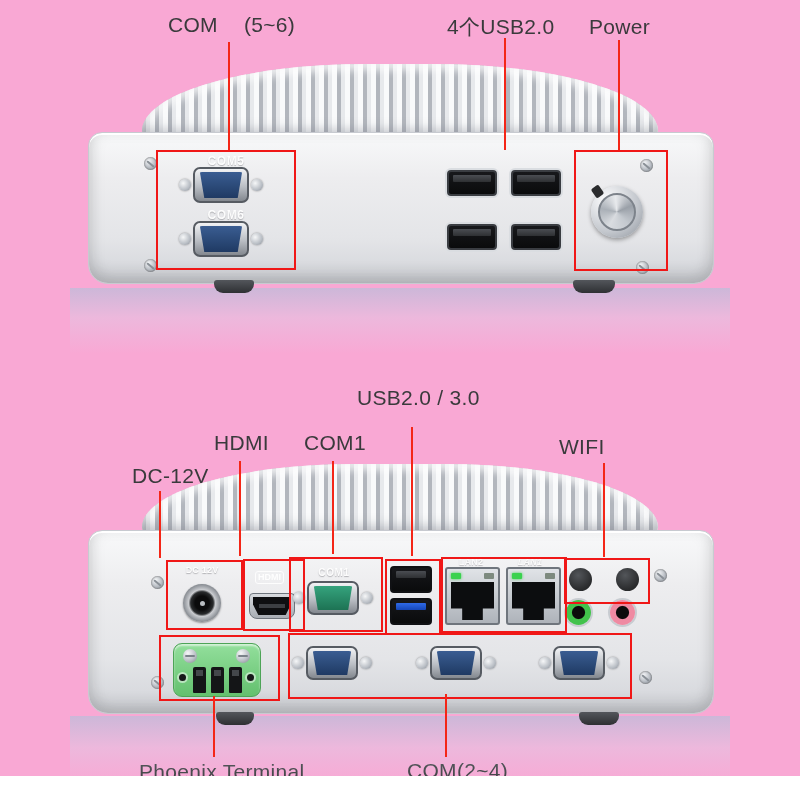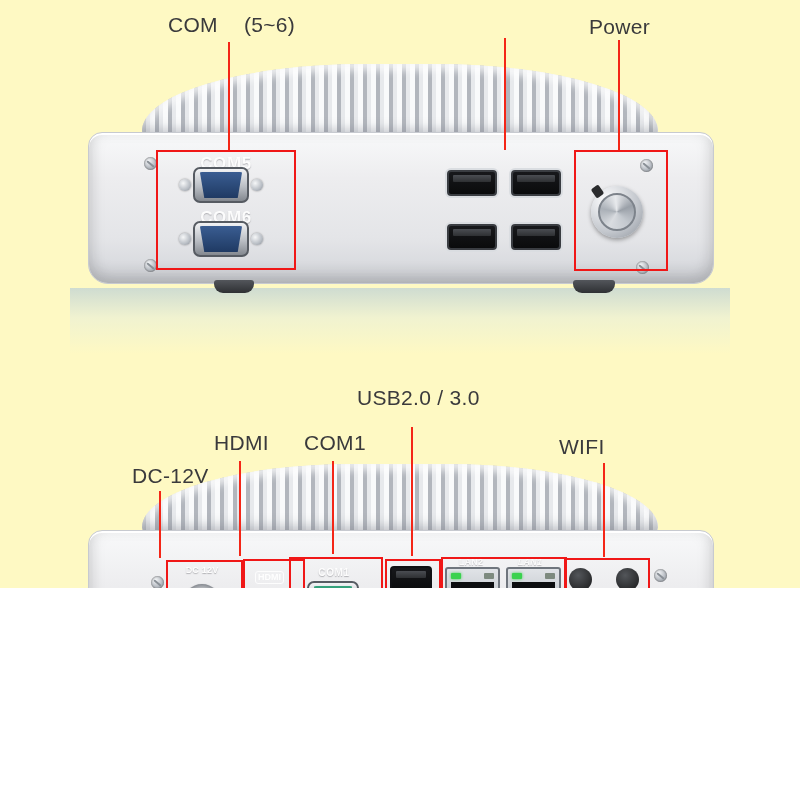--- a/index.html
+++ b/index.html
@@ -1,34 +1,34 @@
 <!DOCTYPE html>
 <html><head>
 <meta charset="utf-8">
 <style>
   html,body{margin:0;padding:0;background:#fff;}
-  #stage{position:relative;width:800px;height:588px;background:#fef9c3;overflow:hidden;
+  #stage{position:relative;width:800px;height:776px;background:#f9a8d4;overflow:hidden;
          font-family:"Liberation Sans", sans-serif;}
   .callout{position:absolute;color:#3a3a3c;font-size:21px;font-weight:500;white-space:nowrap;letter-spacing:.3px;}
   .vline{position:absolute;width:2px;background:#f42617;z-index:6;}
   .rbox{position:absolute;border:2px solid #f01717;z-index:5;}
   .heatsink{position:absolute;z-index:1;
      background:repeating-linear-gradient(90deg,#b2b6bd 0 4px,#e7e9ec 4px 8px,#f9fafb 8px 13px);
      border-radius:260px 260px 10px 10px / 78px 78px 8px 8px;
      box-shadow:inset 0 -8px 12px rgba(120,125,133,.45), inset 0 6px 8px rgba(255,255,255,.8);}
   .banner{position:absolute;z-index:3;background:rgba(150,152,156,.88);color:#1d1d1f;
      font-size:25px;text-align:center;line-height:36px;border-radius:4px;letter-spacing:.5px;}
   .body{position:absolute;z-index:2;border:1px solid #c7cad0;border-radius:14px 14px 20px 20px;
      background:linear-gradient(180deg,#f8f9fa 0%,#ededef 30%,#e4e5e8 70%,#d2d4d9 100%);
      box-shadow:inset 0 2px 0 #ffffff, inset 6px 0 14px rgba(0,0,0,.05), inset -6px 0 14px rgba(0,0,0,.05), inset 0 -10px 14px rgba(0,0,0,.12);}
   .screw{position:absolute;width:13px;height:13px;border-radius:50%;
      background:radial-gradient(circle at 35% 30%,#f4f5f7,#b8bdc4 55%,#80868e);
      box-shadow:inset 0 0 2px #555;}
   .screw::after{content:"";position:absolute;left:2px;top:5.5px;width:9px;height:2px;background:#8a9097;transform:rotate(40deg);border-radius:1px;}
-  .wlabel{position:absolute;color:rgba(255,255,255,.95);font-weight:bold;font-size:17px;
+  .wlabel{position:absolute;color:rgba(255,255,255,.95);font-weight:bold;font-size:12px;
      text-align:center;letter-spacing:.6px;text-shadow:0 1px 1px rgba(120,120,125,.5);}
   .wlabel.tiny{font-size:9px;letter-spacing:.2px;}
   
   .db9{position:absolute;display:flex;align-items:center;gap:2px;}
   .db9-screw{width:12px;height:12px;border-radius:50%;flex:0 0 auto;
      background:radial-gradient(circle at 35% 35%,#f6f7f8,#b9bec5 60%,#868c94);
      box-shadow:0 0 2px rgba(0,0,0,.45);}
   .db9-body{position:relative;flex:1;height:100%;box-sizing:border-box;
      background:linear-gradient(180deg,#f2f3f5,#babec4 55%,#83888f);
      border:2px solid #565b62;border-radius:7px;padding:3px 4px;}
@@ -99,20 +99,21 @@
 </style>
 </head>
 <body>
 
 <div id="stage">
 
   <div class="callout" style="left:168px;top:13px;display:flex;gap:26px;">
     <span>COM</span>
     <span>(5~6)</span>
   </div>
+  <div class="callout" style="left:447px;top:13px;">4个USB2.0</div>
   <div class="callout" style="left:589px;top:15px;">Power</div>
 
   <div class="vline" style="left:228px;top:42px;height:108px;"></div>
   <div class="vline" style="left:504px;top:38px;height:112px;"></div>
   <div class="vline" style="left:618px;top:40px;height:110px;"></div>
 
   <div class="heatsink" style="left:142px;top:64px;width:516px;height:74px;"></div>
 
   <div class="body" style="left:88px;top:132px;width:624px;height:150px;">
 

